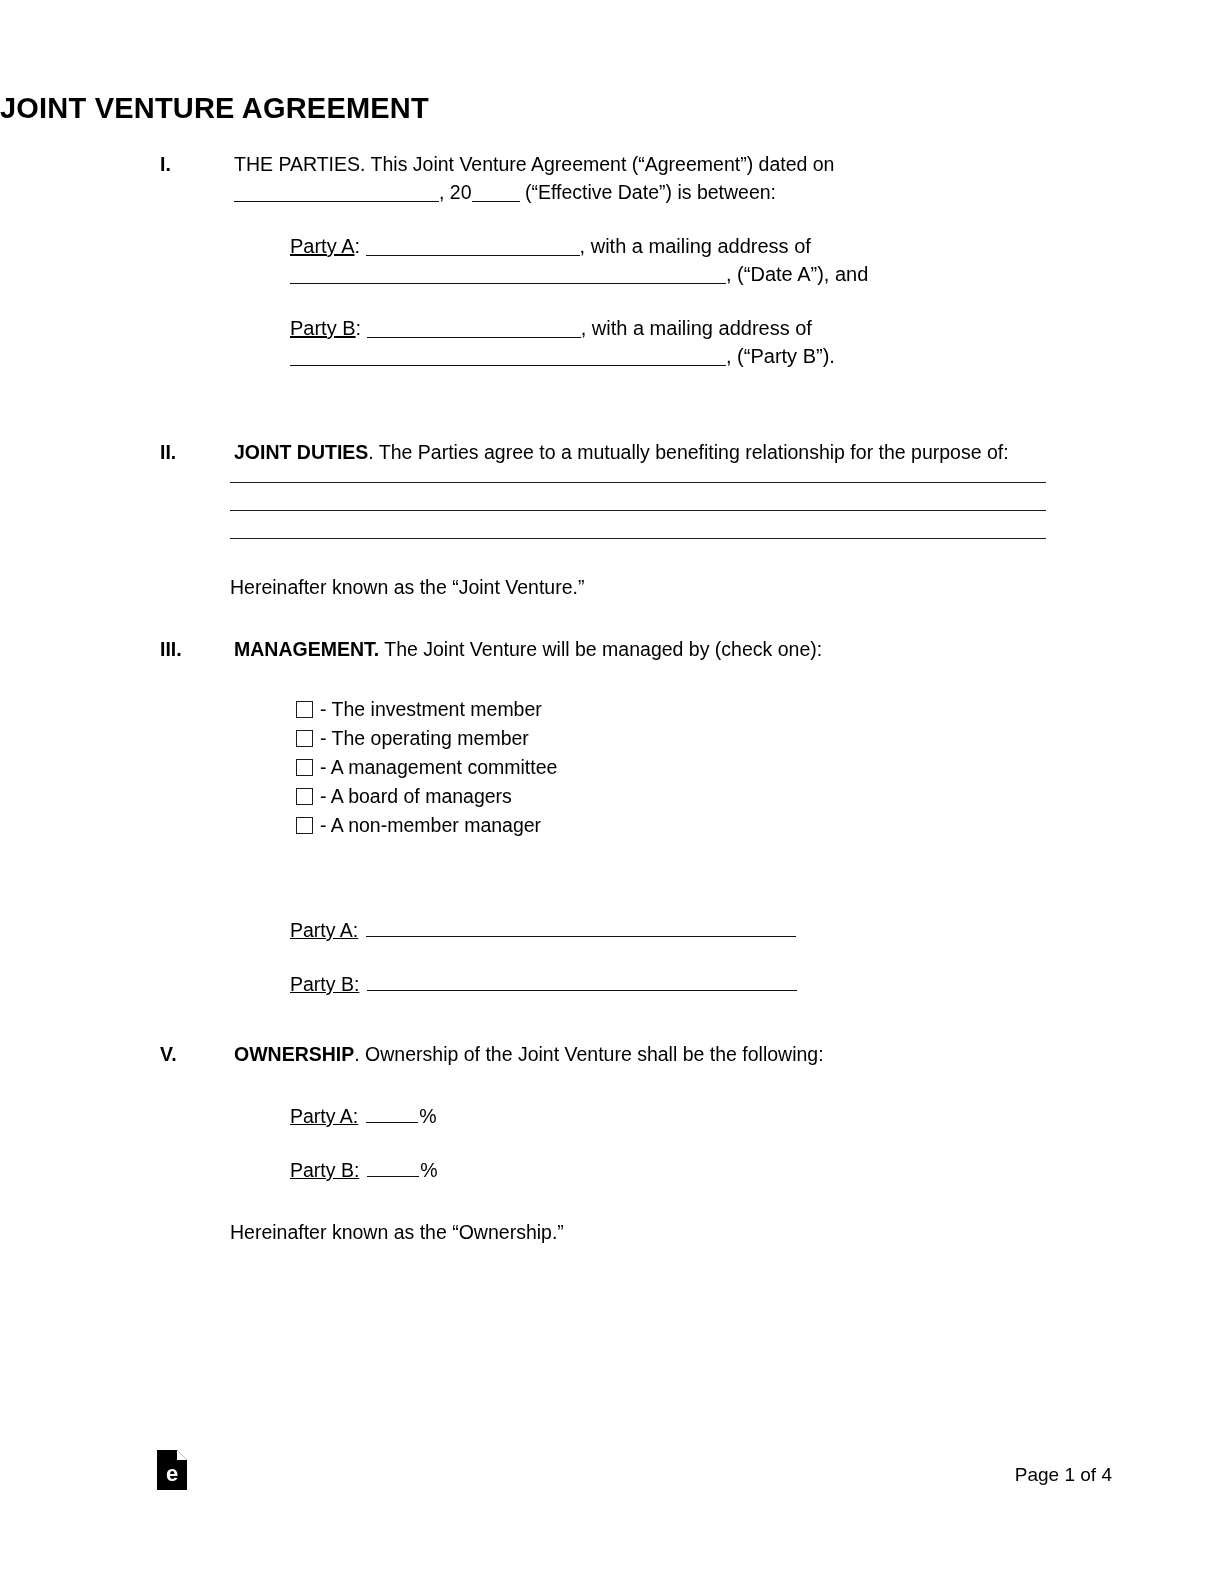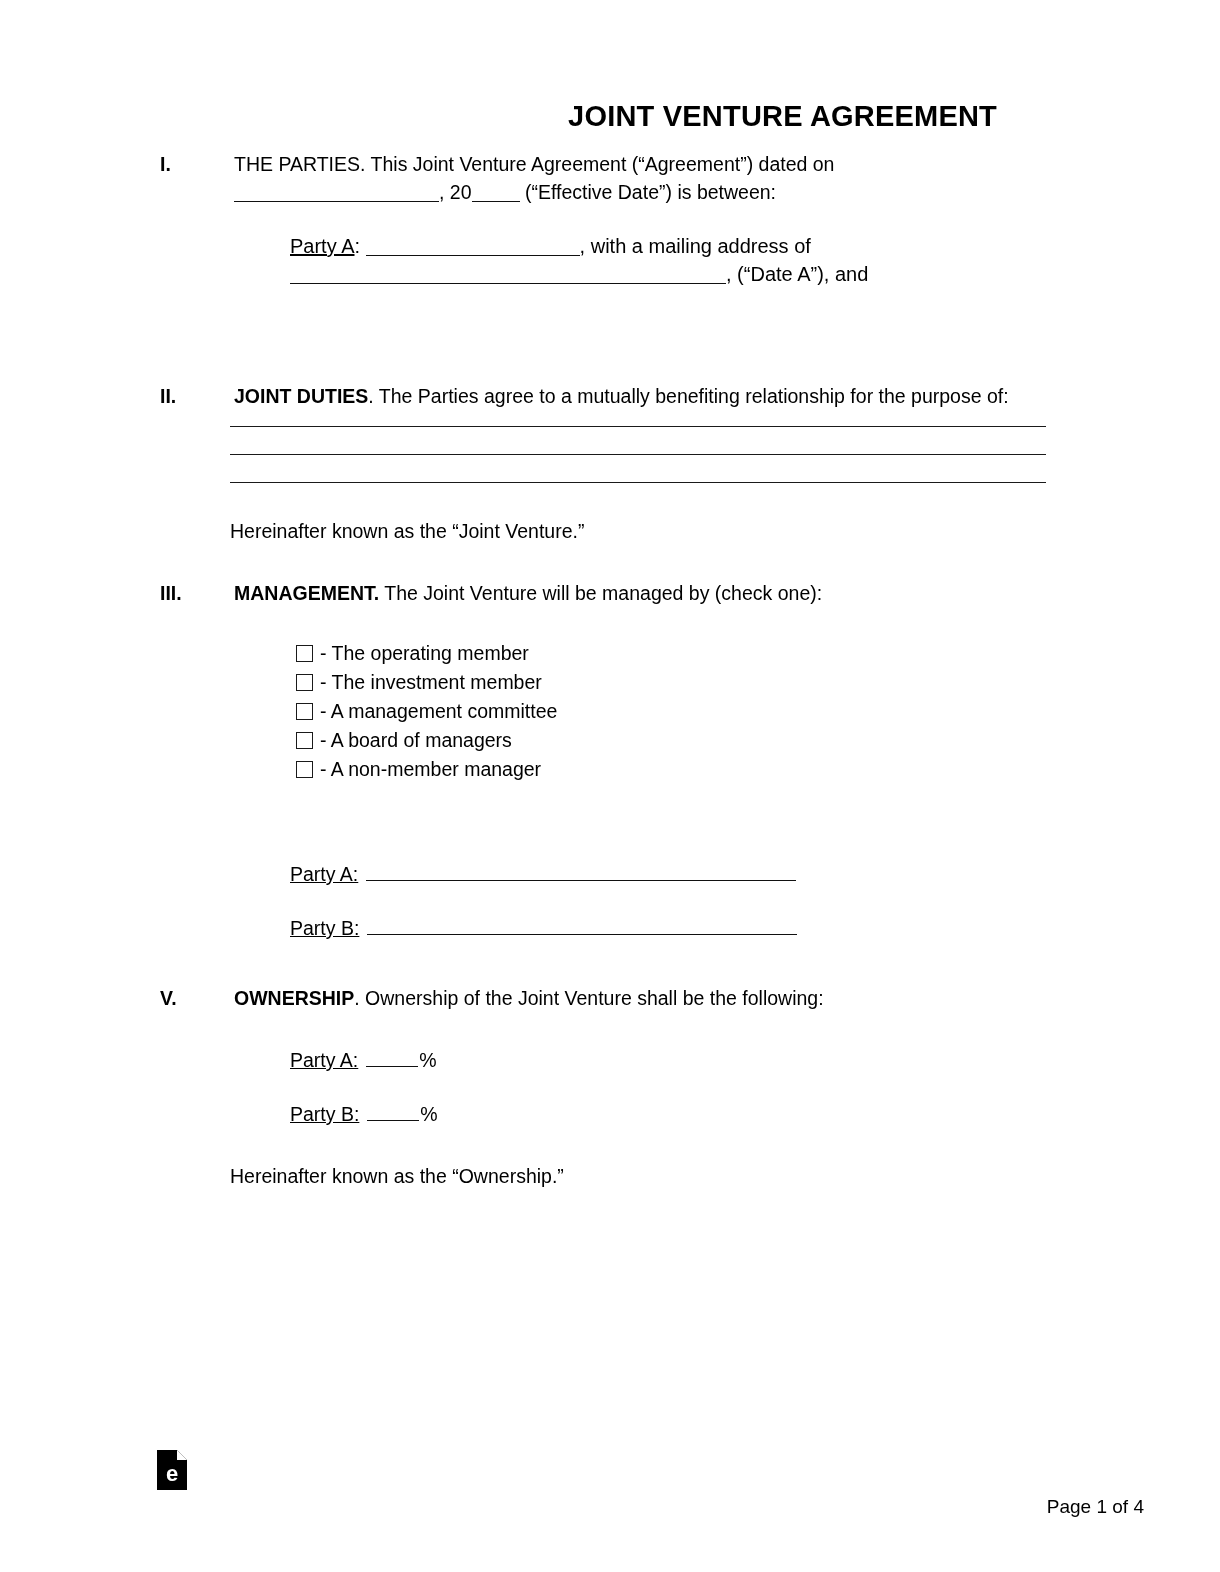--- a/index.html
+++ b/index.html
@@ -17,24 +17,24 @@
     width: 1220px;
     height: 1572px;
     background: #ffffff;
     box-sizing: border-box;
     overflow: hidden;
   }
 
   
   .doc-title {
     position: absolute;
-    top: 100px;
+    top: 92px;
     left: 0;
     width: 997px;
-    text-align: right;
+    text-align: left;
     font-size: 29px;
     font-weight: bold;
     letter-spacing: 0.2px;
   }
 
   
   .content {
     position: absolute;
     top: 150px;
     left: 160px;
@@ -143,24 +143,23 @@
   
   .footer-logo {
     position: absolute;
     left: 157px;
     top: 1450px;
     width: 30px;
     height: 40px;
   }
   .page-num {
     position: absolute;
-    right: 76px;
+    right: 108px;
     top: 1464px;
     font-size: 19px;
-    margin-top: 32px;
   }
 </style>
 </head>
 <body>
 
 <div class="page">
 
   <div class="doc-title">JOINT VENTURE AGREEMENT</div>
 
   <div class="content">
@@ -176,20 +175,25 @@
     <div class="gap-m"></div>
 
     <div class="indented">
       <span class="u">Party A</span><span>:</span>
       <span class="blank" style="width:214px"></span><span>, with a mailing address of</span><br>
       <span class="blank" style="width:436px"></span><span>, (“Date A”), and</span>
     </div>
 
     <div class="gap-m"></div>
 
+    <div class="indented">
+      <span class="u">Party B</span><span>:</span>
+      <span class="blank" style="width:214px"></span><span>, with a mailing address of</span><br>
+      <span class="blank" style="width:436px"></span><span>, (“Party B”).</span>
+    </div>
 
     <div class="gap-l"></div>
 
 
     <div class="gap-l"></div>
 
     <div class="section">
       <div class="sec-num">II.</div>
       <div class="sec-body" style="width:812px">
         <span style="font-weight:bold">JOINT DUTIES</span><span>. The Parties agree to a mutually benefiting relationship for the purpose of:</span>
@@ -217,25 +221,25 @@
       <div class="sec-body">
         <span style="font-weight:bold">MANAGEMENT.</span><span> The Joint Venture will be managed by (check one):</span>
       </div>
     </div>
 
     <div class="gap-m"></div>
 
     <div class="check-list">
       <div class="check-row">
         <span class="checkbox"></span>
+        <span>- The investment member</span>
+      </div>
+      <div class="check-row">
+        <span class="checkbox"></span>
         <span>- The operating member</span>
-      </div>
-      <div class="check-row">
-        <span class="checkbox"></span>
-        <span>- The investment member</span>
       </div>
       <div class="check-row">
         <span class="checkbox"></span>
         <span>- A management committee</span>
       </div>
       <div class="check-row">
         <span class="checkbox"></span>
         <span>- A board of managers</span>
       </div>
       <div class="check-row">

